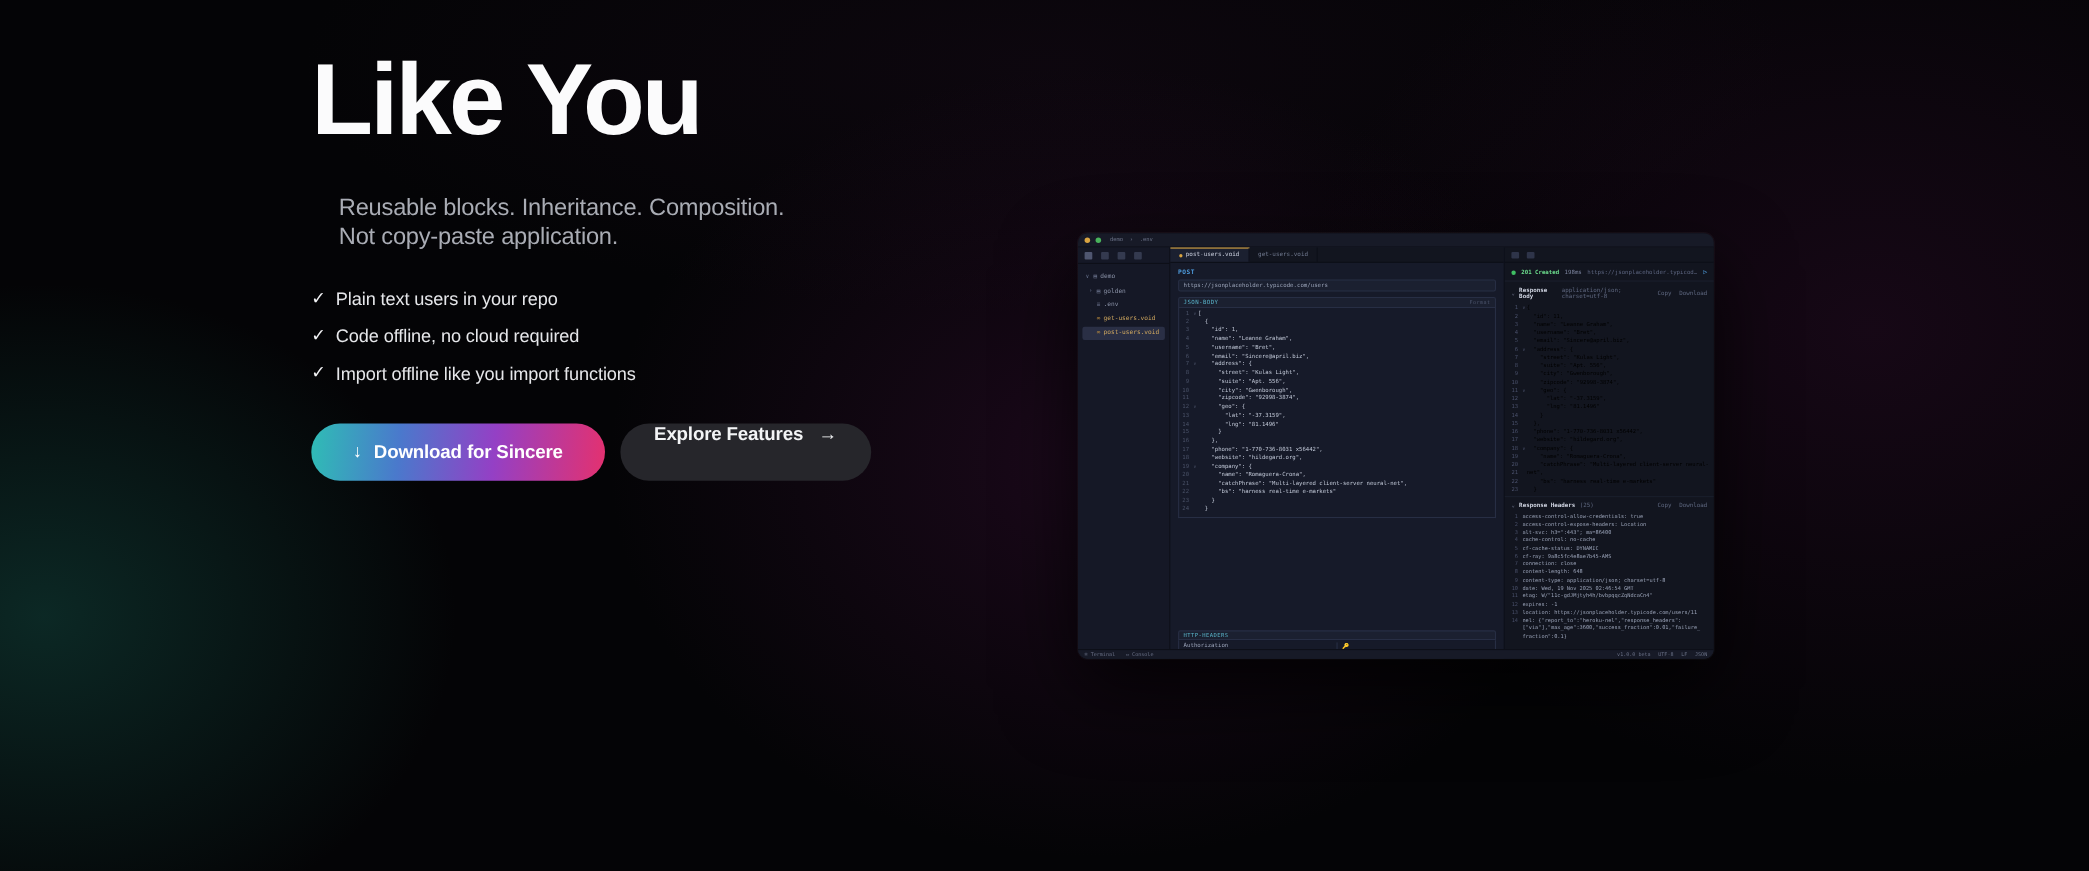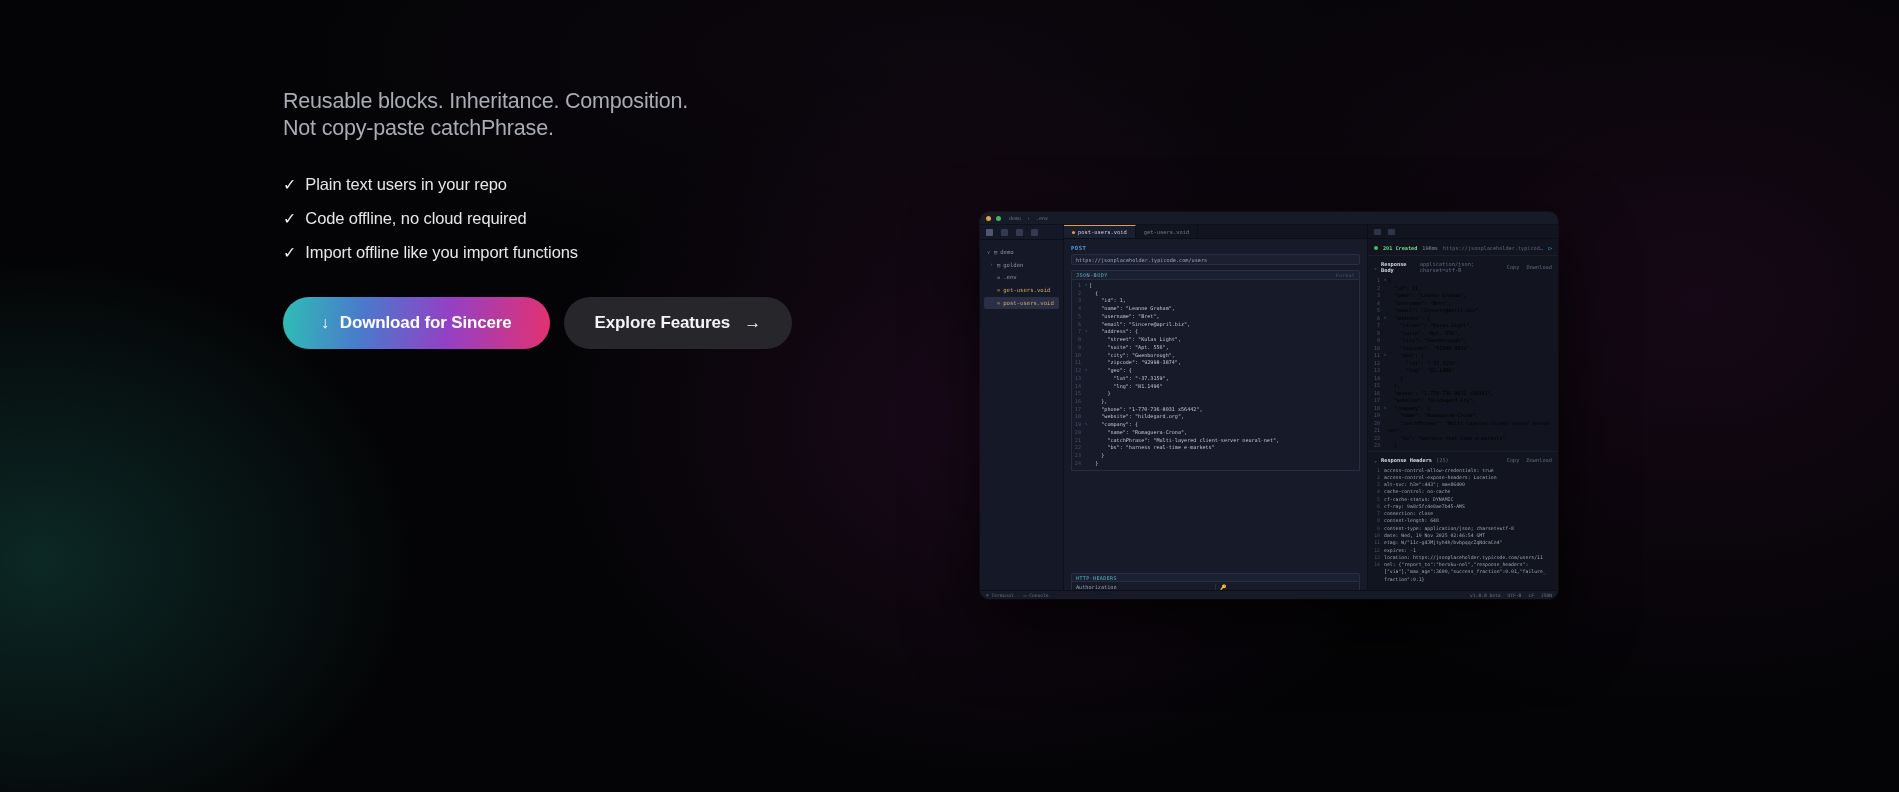--- a/index.html
+++ b/index.html
@@ -53,21 +53,21 @@
   .headline .dot { color: #fbfbfc; }
 
   .subhead {
     margin-top: 40px;
     font-size: 21.5px;
     line-height: 1.26;
     color: #a9acb4;
     font-weight: 400;
     letter-spacing: -0.2px;
   }
-  .subhead .sl { display: block; }
+  .subhead .sl { display: block; margin-left: 25px; }
 
   .bullets {
     margin-top: 33px;
     list-style: none;
   }
   .bullets li {
     display: flex;
     align-items: center;
     gap: 9px;
     font-size: 16.5px;
@@ -103,21 +103,20 @@
     font-size: 17px;
     font-weight: 700;
     font-family: "Liberation Sans", sans-serif;
     letter-spacing: -0.15px;
     cursor: pointer;
   }
   .btn-primary .dl-arrow { font-size: 16px; font-weight: 400; }
 
   .btn-secondary {
     display: inline-flex;
-    align-items: center;
     justify-content: center;
     gap: 14px;
     height: 52px;
     padding: 0 31px;
     border: none;
     border-radius: 26px;
     background: #26262b;
     color: #f3f4f6;
     font-size: 17px;
     font-weight: 700;
@@ -251,25 +250,26 @@
   .statusbar .sb-right { margin-left: auto; display: flex; gap: 7px; }
 </style>
 </head>
 <body>
 
 <div class="page">
 
   <section class="hero">
 
     <h1 class="headline">
+      <span class="ln">Like You</span>
     </h1>
 
     <div class="subhead">
       <span class="sl">Reusable blocks. Inheritance. Composition.</span>
-      <span class="sl">Not copy-paste catchPhrase.</span>
+      <span class="sl">Not copy-paste application.</span>
     </div>
 
     <ul class="bullets">
       <li>
         <span class="chk">✓</span>
         <span>Plain text users in your repo</span>
       </li>
       <li>
         <span class="chk">✓</span>
         <span>Code offline, no cloud required</span>

